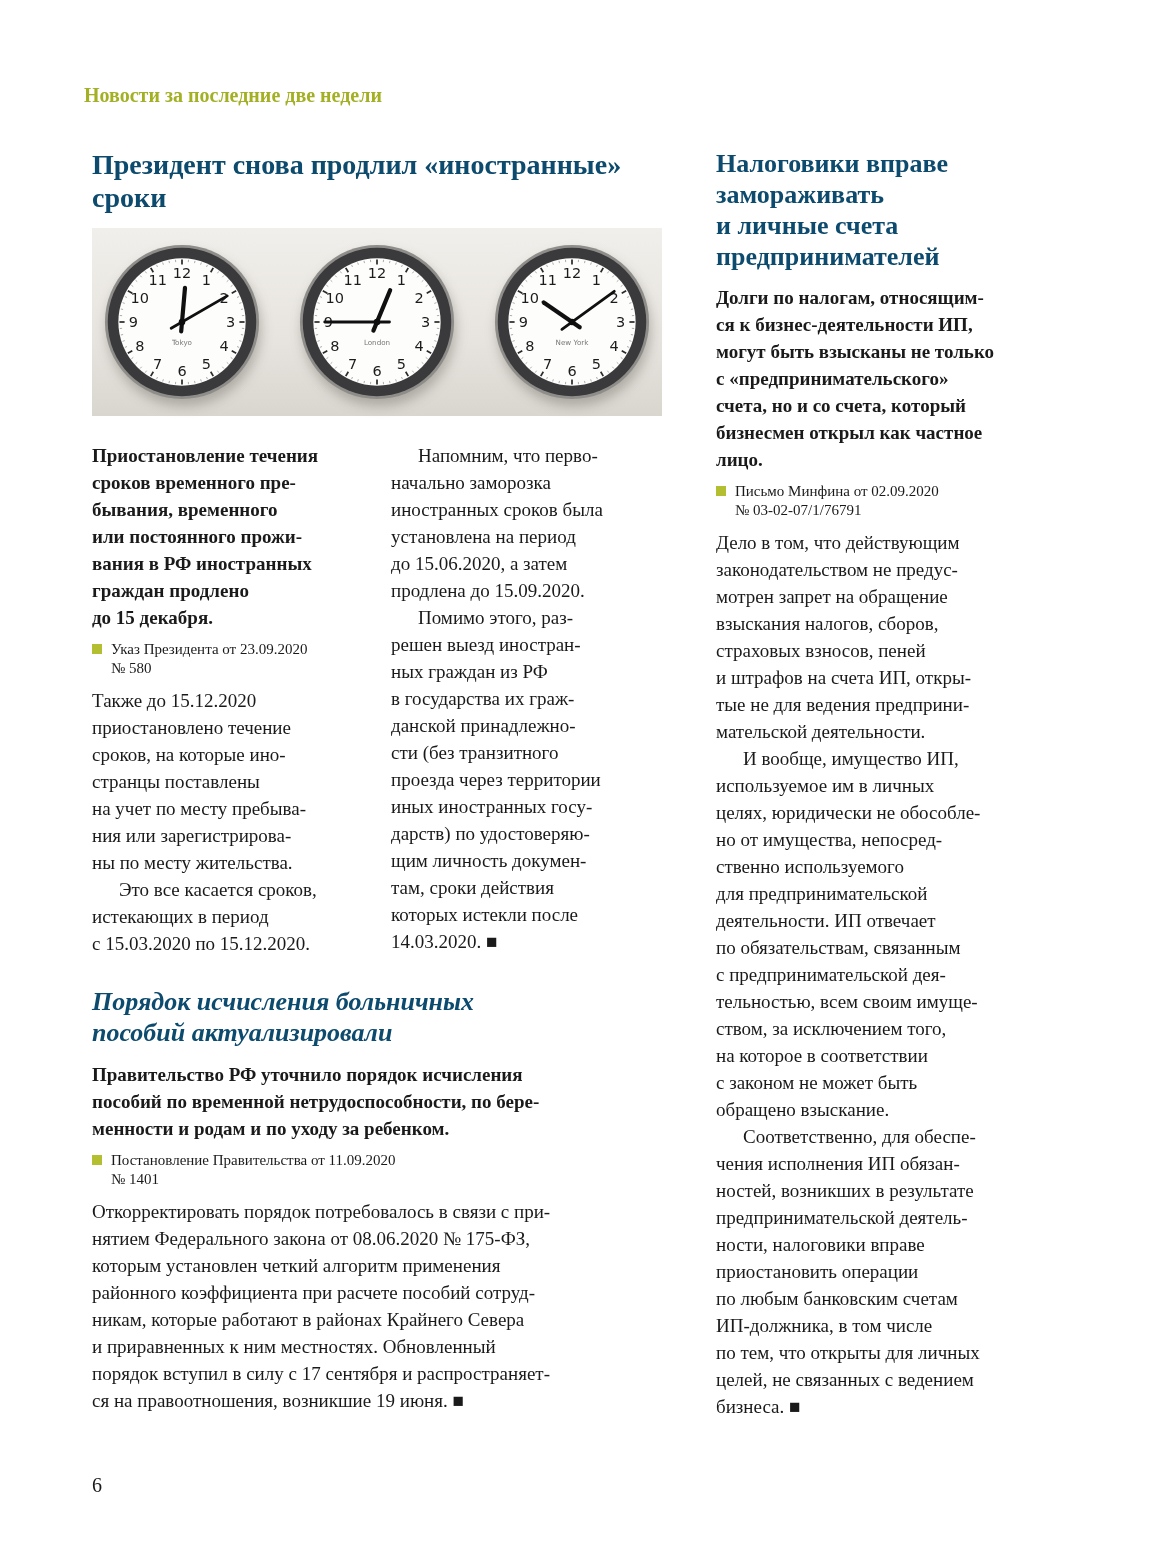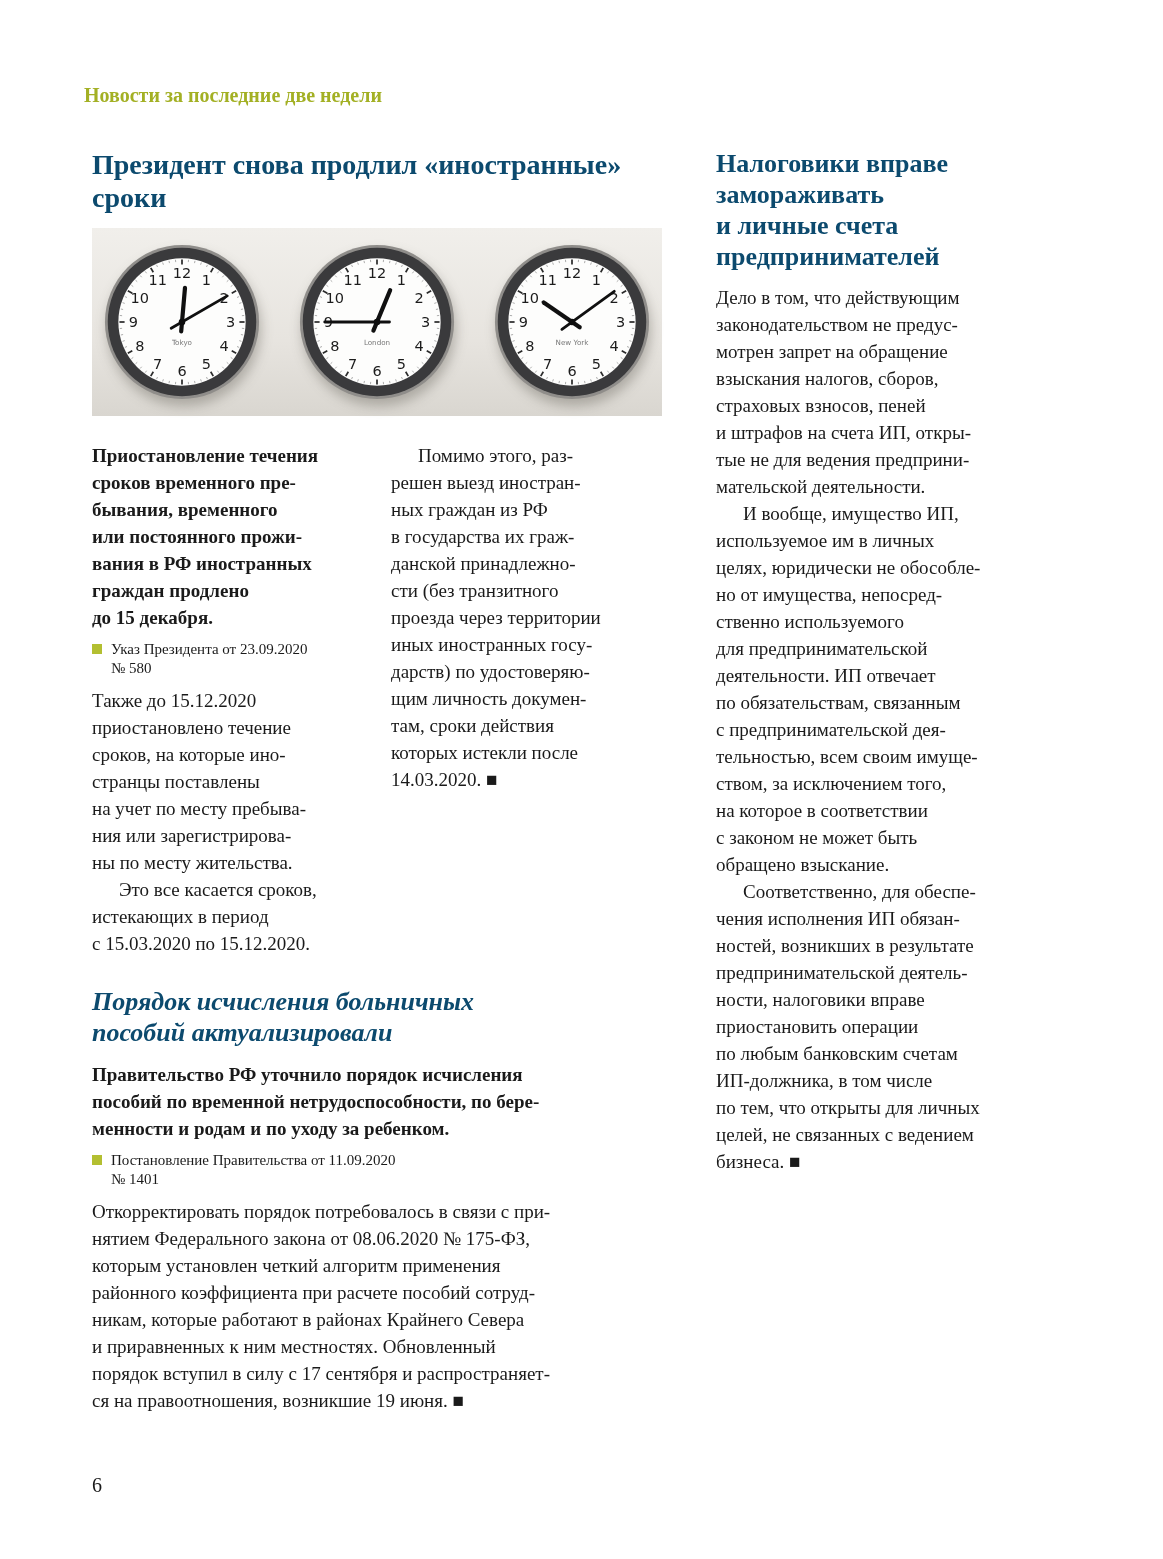--- a/index.html
+++ b/index.html
@@ -350,20 +350,26 @@
 сроков, на которые ино-
 странцы поставлены
 на учет по месту пребыва-
 ния или зарегистрирова-
 ны по месту жительства.</p>
         <p class="body indent">Это все касается сроков,
 истекающих в период
 с 15.03.2020 по 15.12.2020.</p>
       </div>
       <div class="col">
+        <p class="body indent">Напомним, что перво-
+начально заморозка
+иностранных сроков была
+установлена на период
+до 15.06.2020, а затем
+продлена до 15.09.2020.</p>
         <p class="body indent">Помимо этого, раз-
 решен выезд иностран-
 ных граждан из РФ
 в государства их граж-
 данской принадлежно-
 сти (без транзитного
 проезда через территории
 иных иностранных госу-
 дарств) по удостоверяю-
 щим личность докумен-
@@ -393,20 +399,32 @@
 и приравненных к ним местностях. Обновленный
 порядок вступил в силу с 17 сентября и распространяет-
 ся на правоотношения, возникшие 19 июня. ■</p>
   </div>
 
   <div class="art3">
     <h2 class="title t3">Налоговики вправе
 замораживать
 и личные счета
 предпринимателей</h2>
+    <p class="lead">Долги по налогам, относящим-
+ся к бизнес-деятельности ИП,
+могут быть взысканы не только
+с «предпринимательского»
+счета, но и со счета, который
+бизнесмен открыл как частное
+лицо.</p>
+    <div class="ref">
+      <span class="bullet"></span>
+      <span class="ref-text">Письмо Минфина от 02.09.2020
+№ 03-02-07/1/76791</span>
+    </div>
     <p class="body">Дело в том, что действующим
 законодательством не предус-
 мотрен запрет на обращение
 взыскания налогов, сборов,
 страховых взносов, пеней
 и штрафов на счета ИП, откры-
 тые не для ведения предприни-
 мательской деятельности.</p>
     <p class="body indent">И вообще, имущество ИП,
 используемое им в личных

